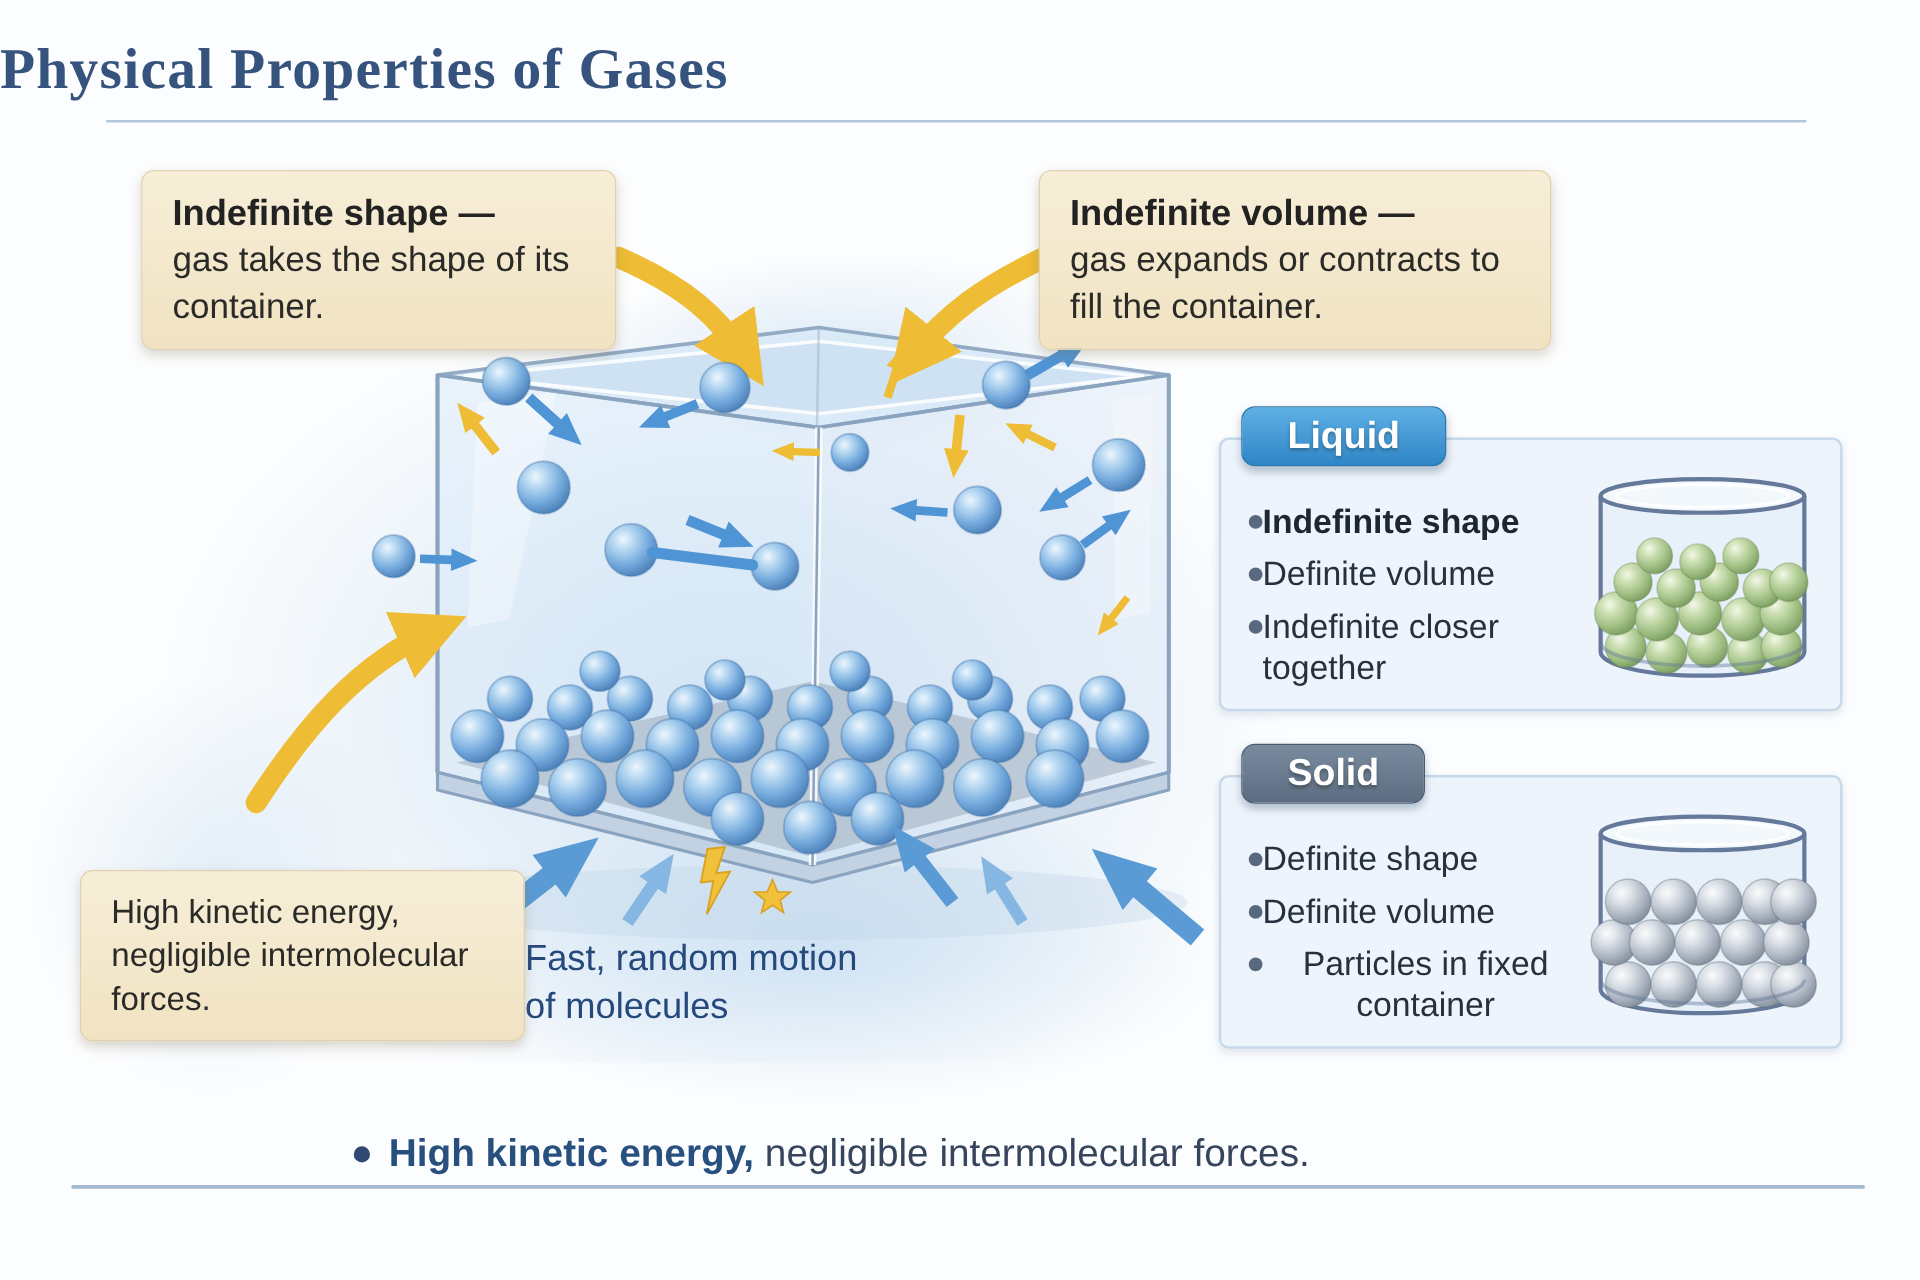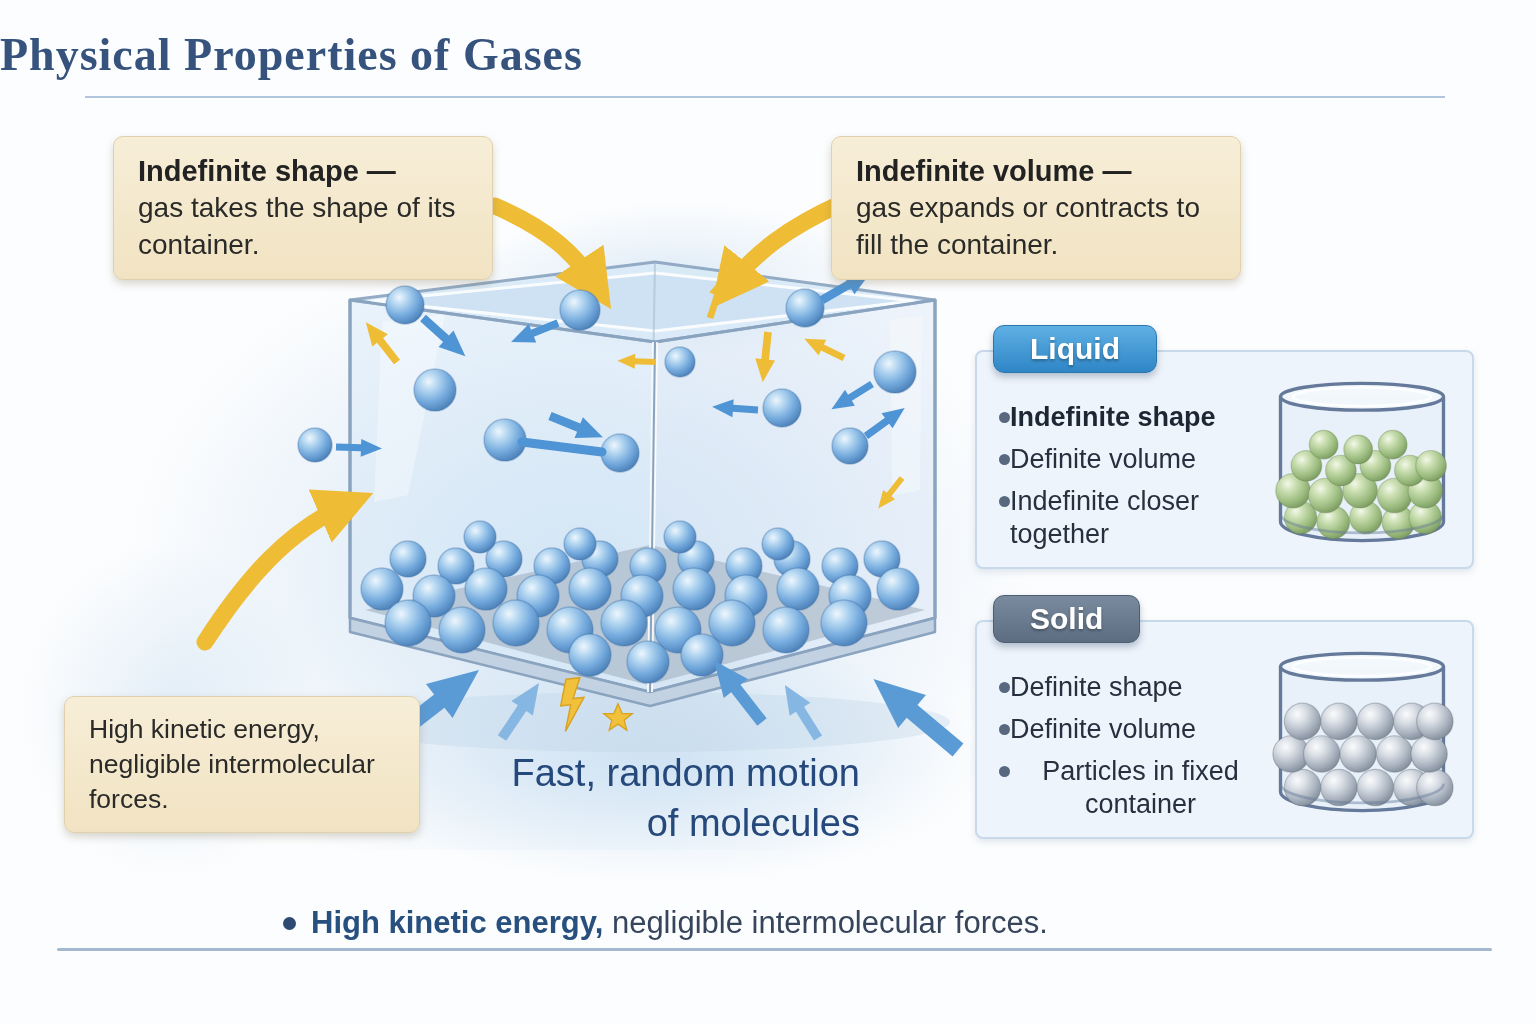--- a/index.html
+++ b/index.html
@@ -37,22 +37,22 @@
   .badge-liquid{background:linear-gradient(#5fb0e4,#2f86c6);border:1px solid #2a76ad;}
   .badge-solid{background:linear-gradient(#7a8b9f,#5c6d82);border:1px solid #4e5d70;}
   .bullets{position:absolute;left:22px;top:40px;width:272px;font-size:27px;color:#26303e;}
   .bullet{display:flex;margin:9px 0;line-height:1.22;}
   .bullet .dot{width:11px;height:11px;border-radius:50%;background:#57687f;margin-top:11px;flex:none;}
   .bullet.b{font-weight:700;color:#1d2633;}
   .beaker{position:absolute;right:14px;top:16px;}
 
   .gas-svg{position:absolute;left:150px;top:190px;z-index:1;}
 
-  .caption{position:absolute;left:420px;top:748px;width:440px;text-align:right;
-    font-size:38px;font-weight:500;color:#26497c;line-height:1.32;z-index:2;}
+  .caption{position:absolute;left:420px;top:748px;width:440px;text-align:left;
+    font-size:29px;font-weight:500;color:#26497c;line-height:1.32;z-index:2;}
 
   .footer-line{position:absolute;left:283px;top:882px;display:flex;align-items:center;
     font-size:31px;z-index:2;margin-top:23px;}
   .footer-line .fdot{width:13px;height:13px;border-radius:50%;background:#2e4a73;margin-right:15px;flex:none;}
   .footer-lead{color:#28507e;font-weight:700;}
   .footer-rest{color:#36455b;font-weight:400;white-space:pre;}
   .footer-rule{position:absolute;left:57px;top:948px;width:1435px;height:3px;background:#a3bace;border-radius:2px;}
 </style>
 </head>
 <body>

